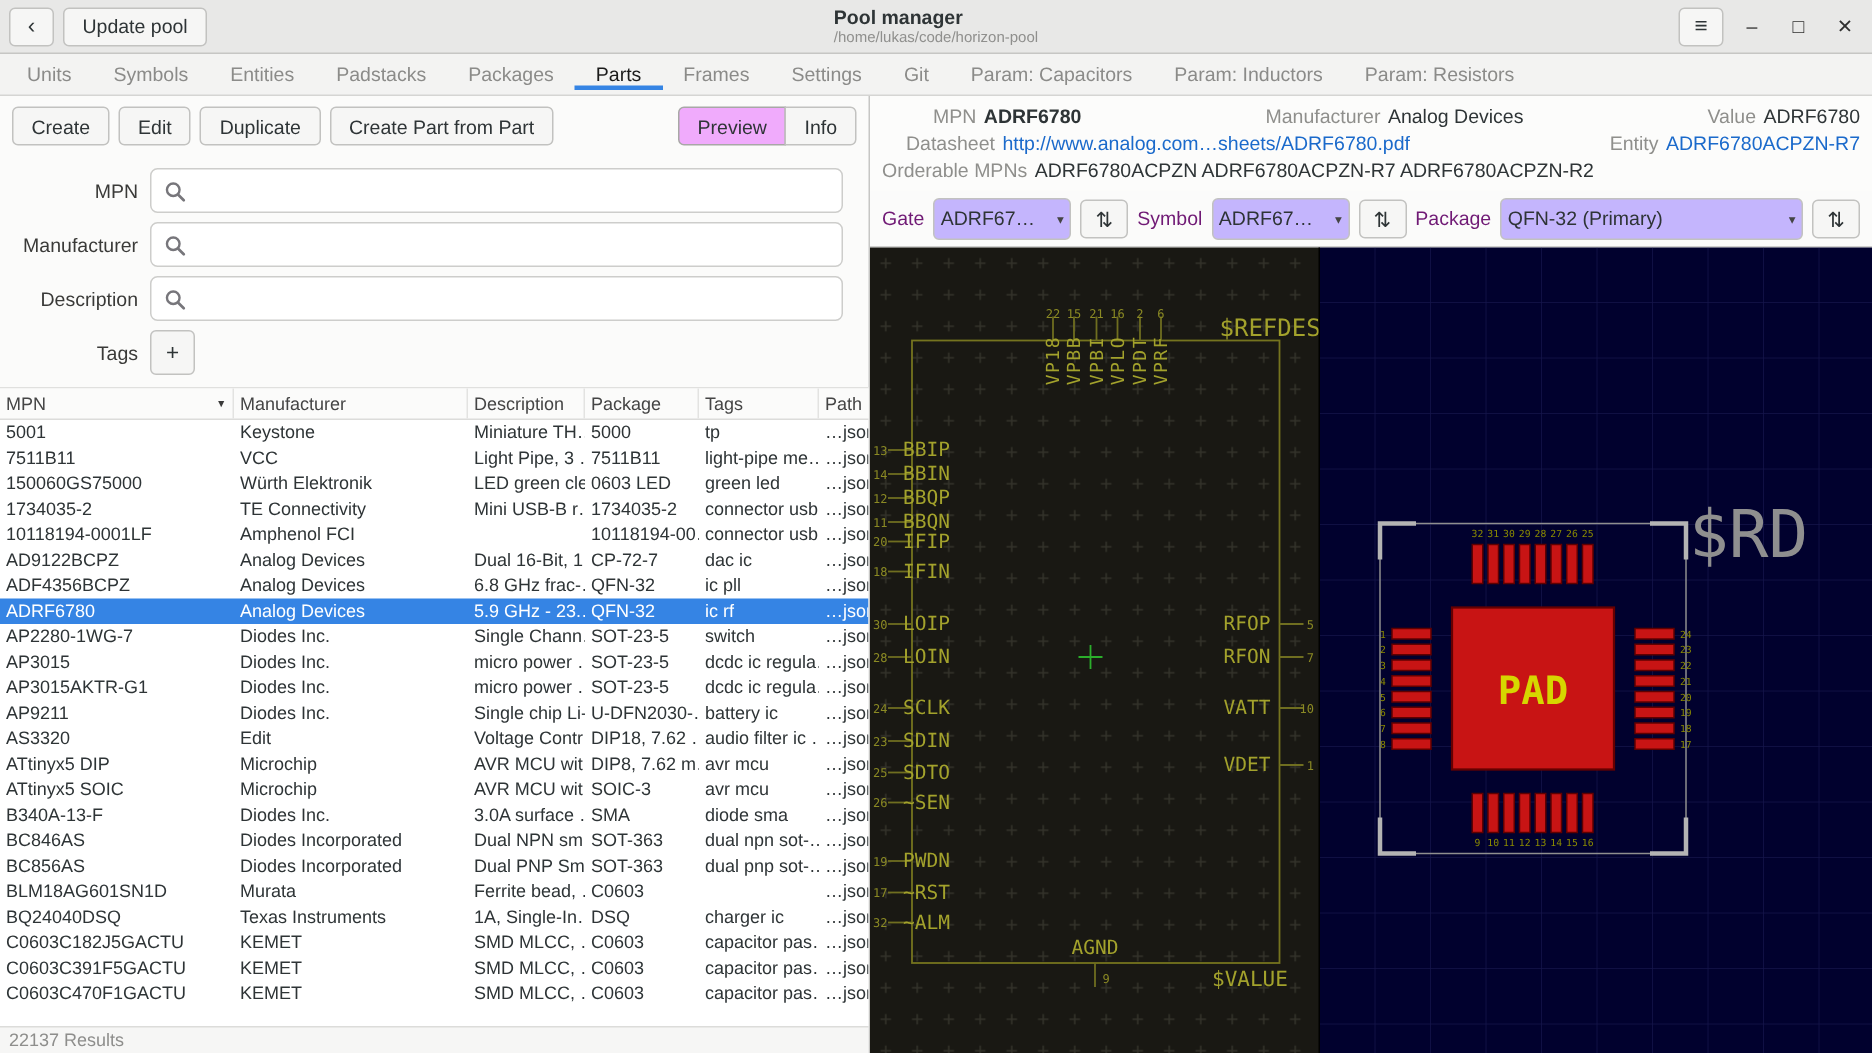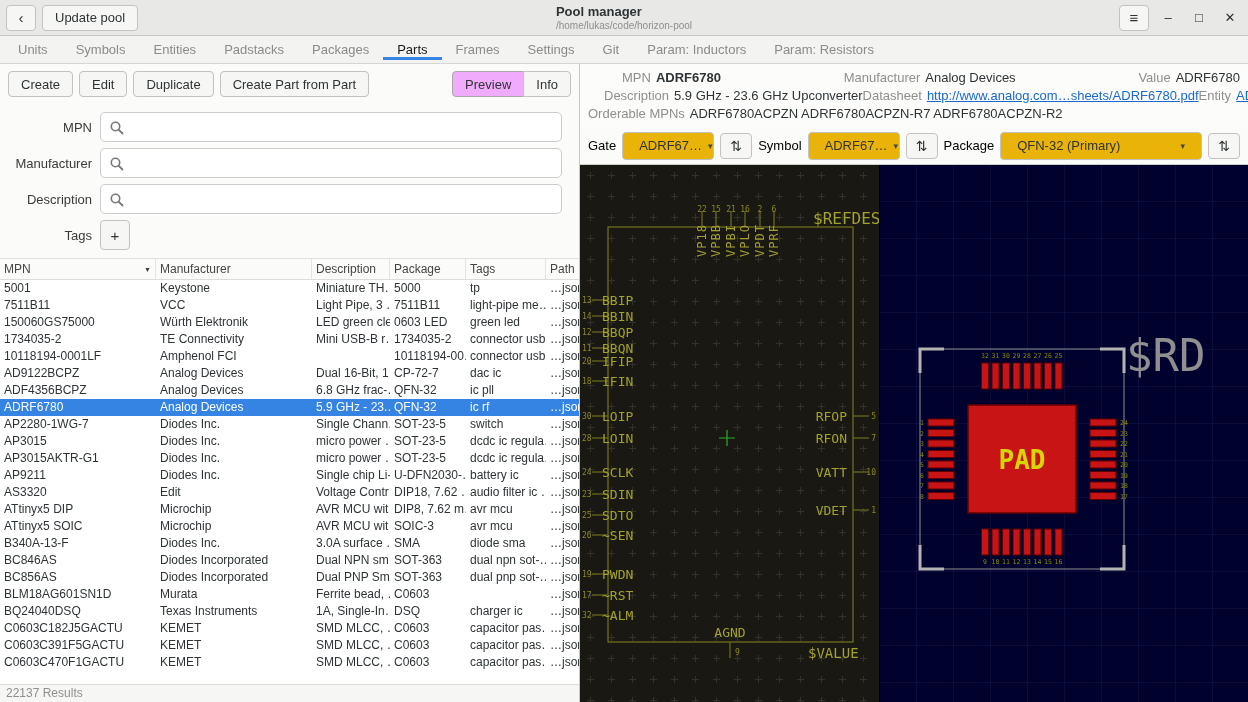--- a/index.html
+++ b/index.html
@@ -53,24 +53,24 @@
 .trow.selected{background:#3584e4;color:#fff}
 .statusbar{height:18px;background:#f6f6f5;border-top:1px solid #dcdcda;font-size:12px;color:#8e8e8c;padding:1px 6px;flex:none}
 
 
 .right-panel{flex:1;display:flex;flex-direction:column;background:#fcfcfb;min-width:0}
 .details{padding:5px 0 4px;flex:none}
 .drow{display:flex;justify-content:space-between;padding:1px 8px;line-height:16px;font-size:13px;white-space:nowrap}
 .dlabel{color:#8f8f8c;margin-right:5px}
 .dvalue{color:#2e3436}
 .strong{font-weight:bold}
-a.link{color:#1b6acb;text-decoration:underline}
+a.link{color:#1b6acb;}
 .selectors{display:flex;align-items:center;gap:6px;padding:4px 8px;border-top:1px solid #ebebе9;border-bottom:1px solid #cfcfcd;flex:none;height:38px;background:#fbfbfa}
-.slabel{color:#000000;flex:none}
-.combo{height:28px;background:#eab308;border:1px solid #c2c2c0;border-radius:4px;display:flex;align-items:center;gap:6px;padding:0 16px;font-size:13px;white-space:nowrap;overflow:hidden}
+.slabel{color:#701a75;flex:none}
+.combo{height:28px;background:#c4b5fd;border:1px solid #c2c2c0;border-radius:4px;display:flex;align-items:center;gap:6px;padding:0 4px;font-size:13px;white-space:nowrap;overflow:hidden}
 .combo .arrow{font-size:9px;color:#444;margin-left:auto}
 .combo.small{width:92px;flex:none}
 .combo.wide{flex:1}
 .sq-btn{width:32px;flex:none;padding:0;font-size:14px}
 
 
 .canvases{flex:1;display:flex;min-height:0}
 .symbol-canvas{width:300px;flex:none;background:#191813;position:relative;overflow:hidden;font-family:"DejaVu Sans Mono",monospace;color:#a3a22c;border-right:1px solid #000}
 .package-canvas{flex:1;background:#01012e;position:relative;overflow:hidden}
 .symbol-canvas>svg,.package-canvas>svg{position:absolute;left:0;top:0}
@@ -123,20 +123,21 @@
 
   <div class="tab">Units</div>
       <div class="tab">Symbols</div>
       <div class="tab">Entities</div>
       <div class="tab">Padstacks</div>
       <div class="tab">Packages</div>
       <div class="tab active">Parts</div>
       <div class="tab">Frames</div>
       <div class="tab">Settings</div>
       <div class="tab">Git</div>
+      <div class="tab">Param: Capacitors</div>
       <div class="tab">Param: Inductors</div>
       <div class="tab">Param: Resistors</div>
     </div>
 
   <div class="main">
 
     <div class="left-panel">
       <div class="toolbar">
         <button class="btn">Create</button>
         <button class="btn">Edit</button>
@@ -388,21 +389,20 @@
     </div>
 
     <div class="right-panel">
       <div class="details">
         <div class="drow" style="padding-left:42px">
           <span><span class="dlabel">MPN</span><span class="dvalue strong">ADRF6780</span></span>
           <span><span class="dlabel">Manufacturer</span><span class="dvalue">Analog Devices</span></span>
           <span><span class="dlabel">Value</span><span class="dvalue">ADRF6780</span></span>
         </div>
         <div class="drow" style="padding-left:24px">
-          <span><span class="dlabel">Description</span><span class="dvalue">5.9 GHz - 23.6 GHz Upconverter</span></span>
           <span><span class="dlabel">Datasheet</span><a class="link">http://www.analog.com…sheets/ADRF6780.pdf</a></span>
           <span><span class="dlabel">Entity</span><a class="link">ADRF6780ACPZN-R7</a></span>
         </div>
         <div class="drow" style="justify-content:flex-start">
           <span><span class="dlabel">Orderable MPNs</span><span class="dvalue">ADRF6780ACPZN ADRF6780ACPZN-R7 ADRF6780ACPZN-R2</span></span>
         </div>
       </div>
 
       <div class="selectors">
         <span class="slabel">Gate</span>

